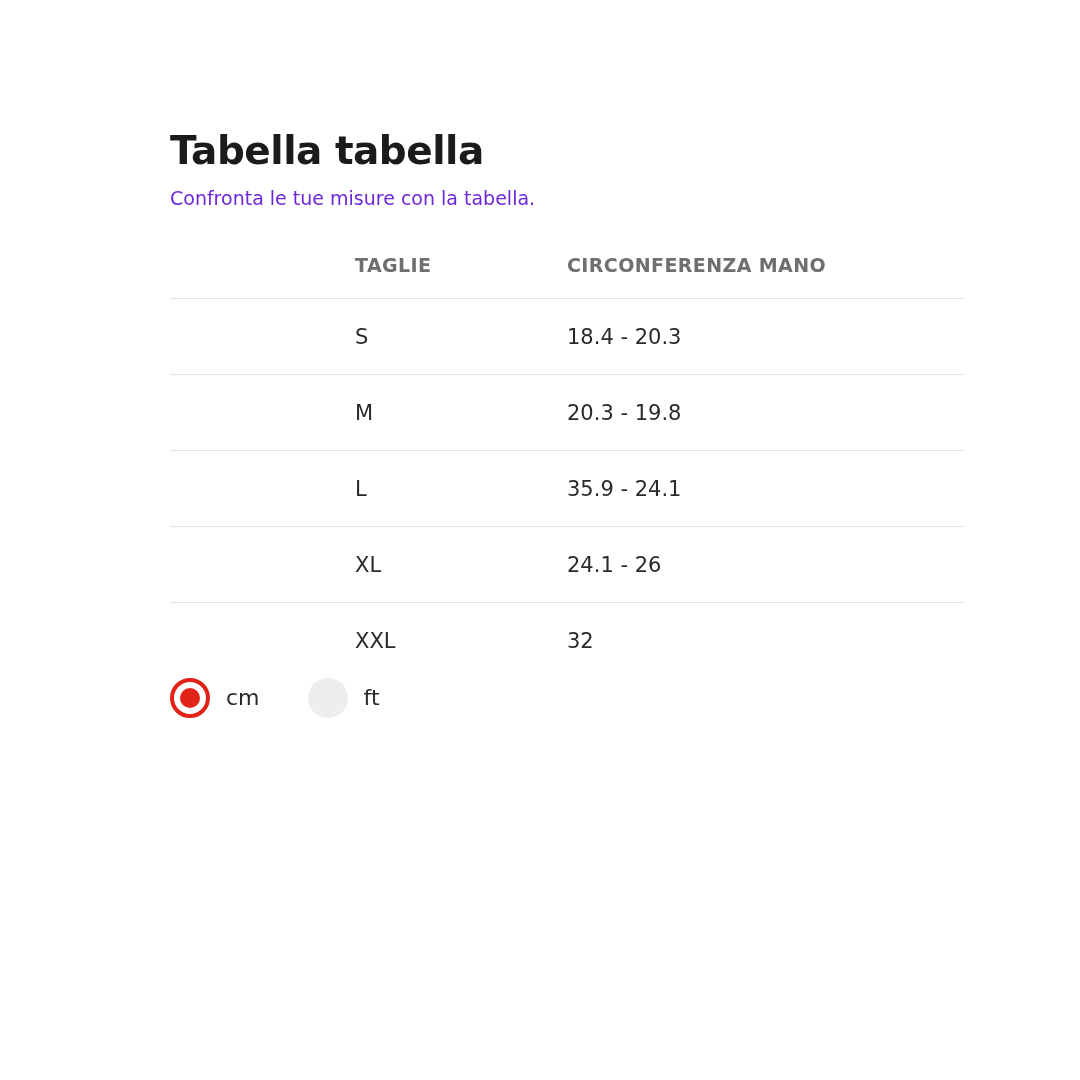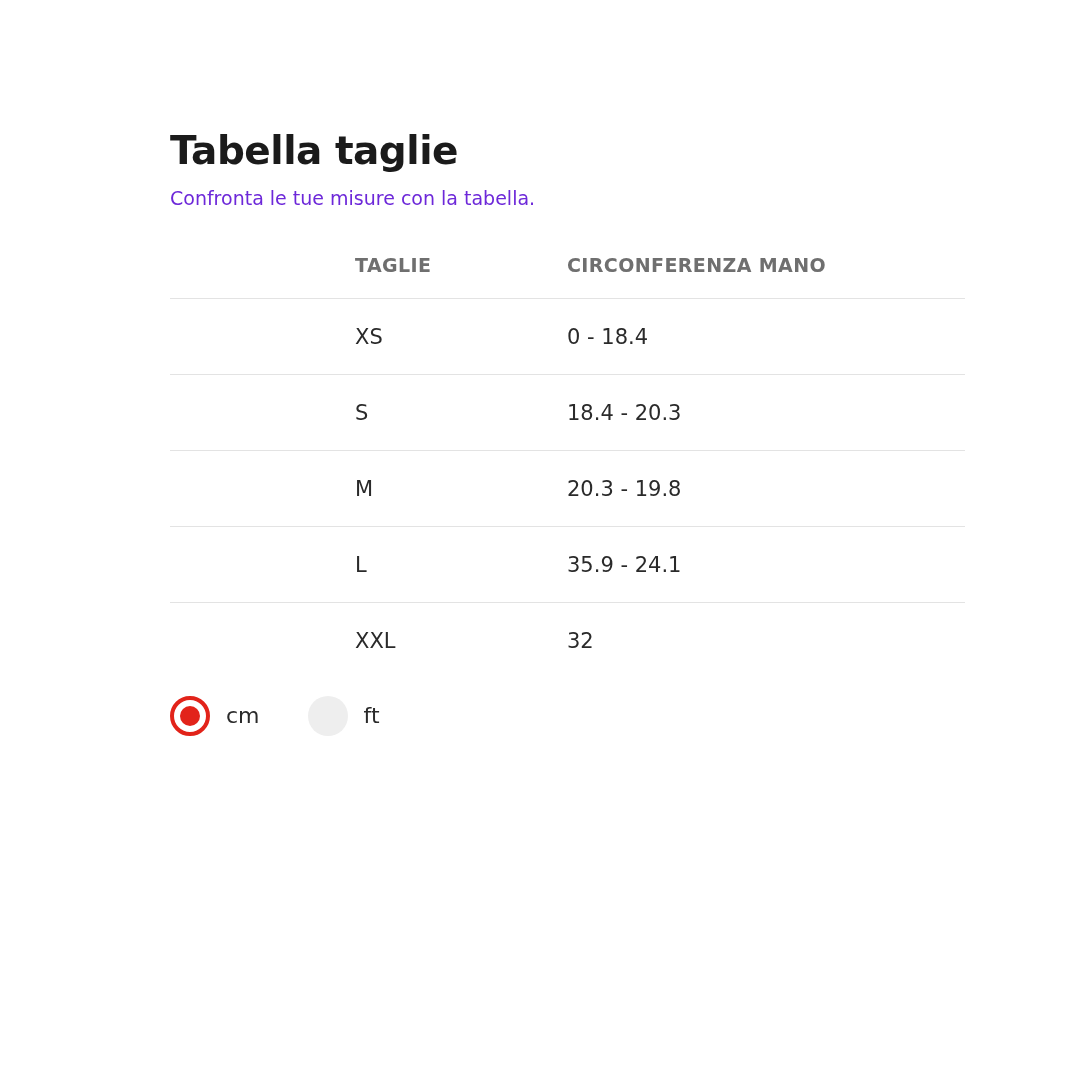--- a/index.html
+++ b/index.html
@@ -69,21 +69,20 @@
     color: #2a2a2a;
     padding: 26px 0 25px 0;
     vertical-align: middle;
     border-top: 1px solid #e3e3e3;
   }
   table.size-table tr.row td.spacer-cell,
   table.size-table th.spacer-head {
     padding-left: 0;
   }
   .units {
-    margin-top: 18px;
     display: flex;
     align-items: center;
     gap: 0px;
   }
   .unit-option {
     display: flex;
     align-items: center;
     margin-right: 48px;
     cursor: pointer;
   }
@@ -118,56 +117,56 @@
     color: #2a2a2a;
     margin-left: 16px;
   }
 </style>
 </head>
 <body>
 
 <div class="page">
   <div class="content">
 
-    <h1 class="title">Tabella taglie</h1>
+    <h1 class="title">Tabella tabella</h1>
     <p class="subtitle">Confronta le tue misure con la tabella.</p>
 
     <table class="size-table">
       <colgroup>
         <col class="c-spacer">
         <col class="c-size">
         <col class="c-meas">
       </colgroup>
       <thead>
         <tr>
           <th class="spacer-head"></th>
           <th>TAGLIE</th>
           <th>CIRCONFERENZA MANO</th>
         </tr>
       </thead>
       <tbody>
         <tr class="row">
           <td class="spacer-cell"></td>
-          <td>XS</td>
-          <td>0 - 18.4</td>
-        </tr>
-        <tr class="row">
-          <td class="spacer-cell"></td>
           <td>S</td>
           <td>18.4 - 20.3</td>
         </tr>
         <tr class="row">
           <td class="spacer-cell"></td>
           <td>M</td>
           <td>20.3 - 19.8</td>
         </tr>
         <tr class="row">
           <td class="spacer-cell"></td>
           <td>L</td>
           <td>35.9 - 24.1</td>
+        </tr>
+        <tr class="row">
+          <td class="spacer-cell"></td>
+          <td>XL</td>
+          <td>24.1 - 26</td>
         </tr>
         <tr class="row">
           <td class="spacer-cell"></td>
           <td>XXL</td>
           <td>32</td>
         </tr>
       </tbody>
     </table>
 
     <div class="units">

